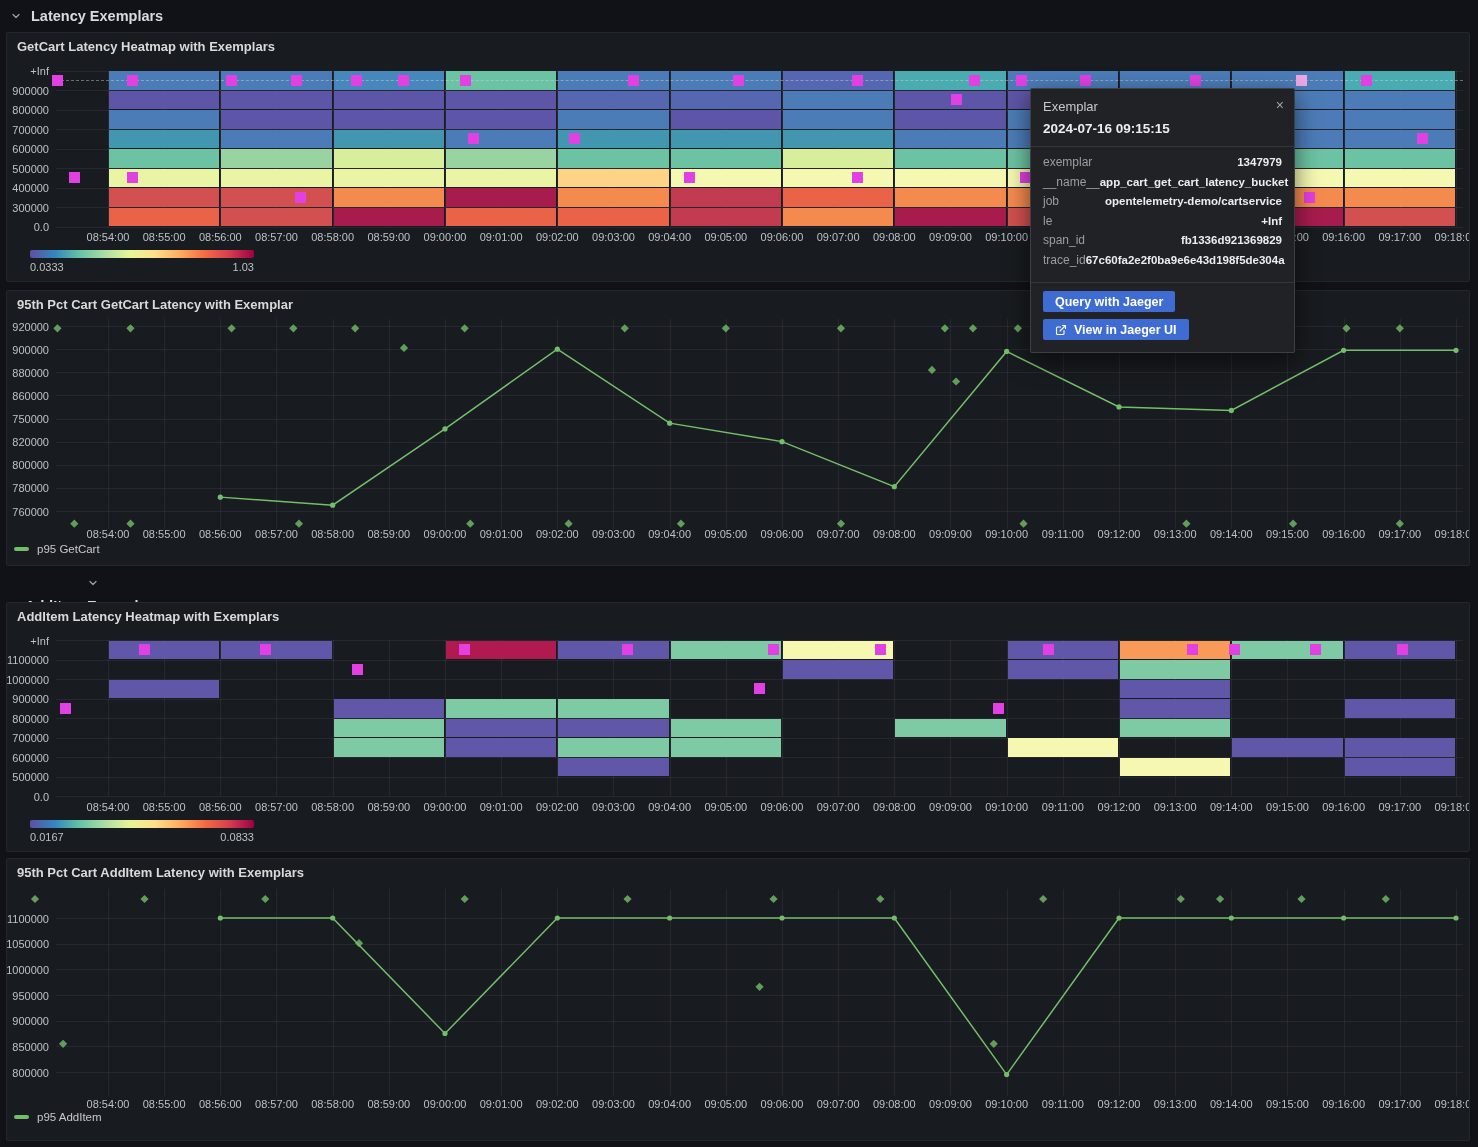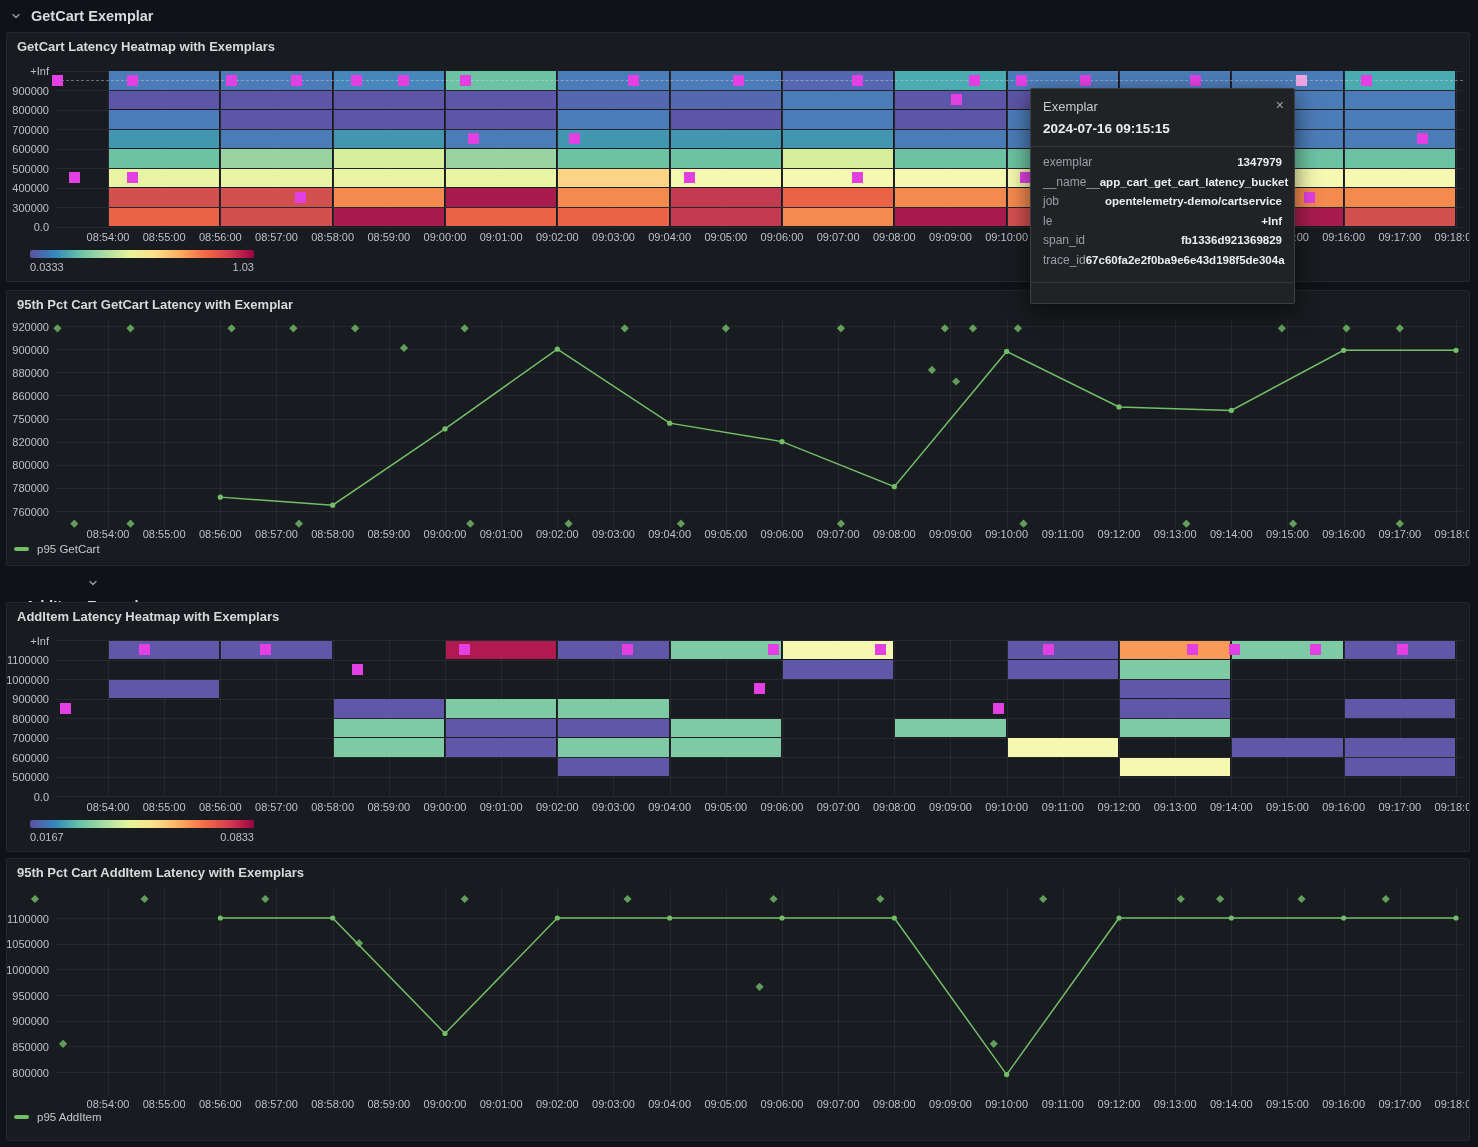--- a/index.html
+++ b/index.html
@@ -55,21 +55,21 @@
 <body>
 
 <div id="page">
 
   <div class="section-header" style="left:10px; top:5px;">
     <span class="chev">
       <svg width="12" height="12" viewBox="0 0 24 24" fill="none" stroke="#9aa0a8" stroke-width="2.5" stroke-linecap="round" stroke-linejoin="round">
           <polyline points="6 9 12 15 18 9"></polyline>
         </svg>
     </span>
-    <span>GetCart Exemplar</span>
+    <span>Latency Exemplars</span>
   </div>
 
   <div class="panel" id="p0" style="left:6px; top:32px; width:1464px; height:250px;">
     <div class="panel-title">GetCart Latency Heatmap with Exemplars</div>
     <div class="cb-bar" id="cb0" style="background: linear-gradient(90deg, rgb(94, 79, 162), rgb(50, 136, 189), rgb(102, 194, 165), rgb(171, 221, 164), rgb(230, 245, 152), rgb(254, 224, 139), rgb(253, 174, 97), rgb(244, 109, 67), rgb(213, 62, 79), rgb(158, 1, 66));"></div>
     <span class="cb-lab cb-min">0.0333</span>
     <span class="cb-lab cb-max">1.03</span>
   <div class="vgrid" style="left: 101px; top: 37.5px; height: 156px;"></div>
       <div class="vgrid" style="left: 157.166px; top: 37.5px; height: 156px;"></div>
       <div class="vgrid" style="left: 213.332px; top: 37.5px; height: 156px;"></div>
@@ -649,15 +649,30 @@
         <div class="tt-row">
           <span class="tt-key">span_id</span>
           <span class="tt-val">fb1336d921369829</span>
         </div>
         <div class="tt-row">
           <span class="tt-key">trace_id</span>
           <span class="tt-val">67c60fa2e2f0ba9e6e43d198f5de304a</span>
         </div>
       </div>
     <hr>
+    <div class="tt-buttons">
+      <button class="tt-btn">
+        <span>Query with Jaeger</span>
+      </button>
+      <button class="tt-btn">
+        <span style="display:inline-flex;">
+          <svg width="12" height="12" viewBox="0 0 24 24" fill="none" stroke="#fff" stroke-width="2.2" stroke-linecap="round" stroke-linejoin="round">
+              <path d="M18 13v6a2 2 0 0 1-2 2H5a2 2 0 0 1-2-2V8a2 2 0 0 1 2-2h6"></path>
+              <polyline points="15 3 21 3 21 9"></polyline>
+              <line x1="10" y1="14" x2="21" y2="3"></line>
+            </svg>
+        </span>
+        <span>View in Jaeger UI</span>
+      </button>
+    </div>
   </div>
 
 </div>
 
 </body></html>

